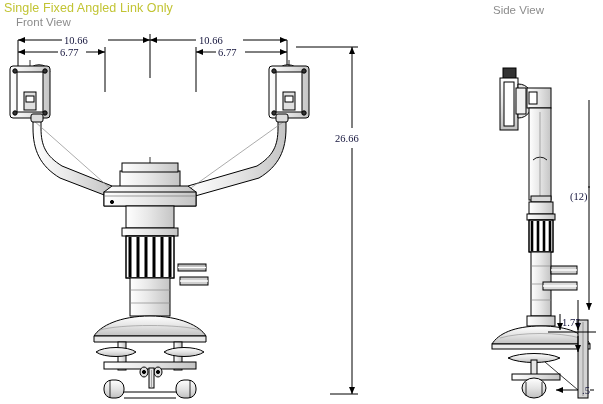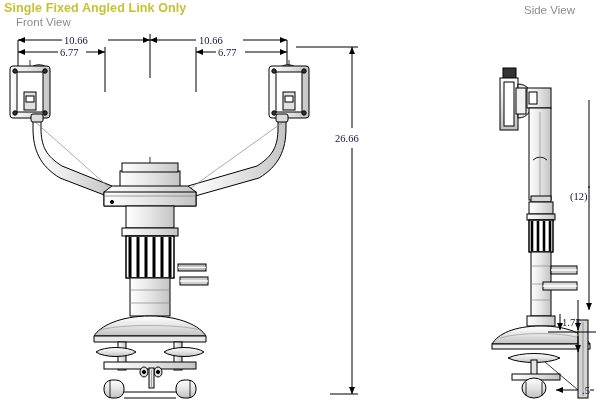--- a/index.html
+++ b/index.html
@@ -7,33 +7,33 @@
     width:603px;height:404px;
     background:#ffffff;
     font-family:"Liberation Sans", sans-serif;
     overflow:hidden;
     position:relative;
   }
   .page{position:relative;width:603px;height:404px;}
 
   .title{
     position:absolute;left:4px;top:1px;
-    font-size:12.5px;font-weight:bold;
+    font-size:12.5px;font-weight:normal;
     color:#c2c434;
     letter-spacing:0.1px;
     white-space:nowrap;
   }
   .view-label{
     position:absolute;
     font-size:11.5px;
     color:#8c8c8c;
     white-space:nowrap;
   }
   .view-label.front{left:16px;top:16px;}
-  .view-label.side{left:524px;top:4px;}
+  .view-label.side{left:493px;top:4px;}
 
   svg.art{position:absolute;left:0;top:0;width:603px;height:404px;}
   svg text{font-family:"Liberation Serif", serif;fill:#14143c;}
   .dimtxt{font-size:10.5px;}
 </style>
 </head>
 <body>
 
 <div class="page">
 

